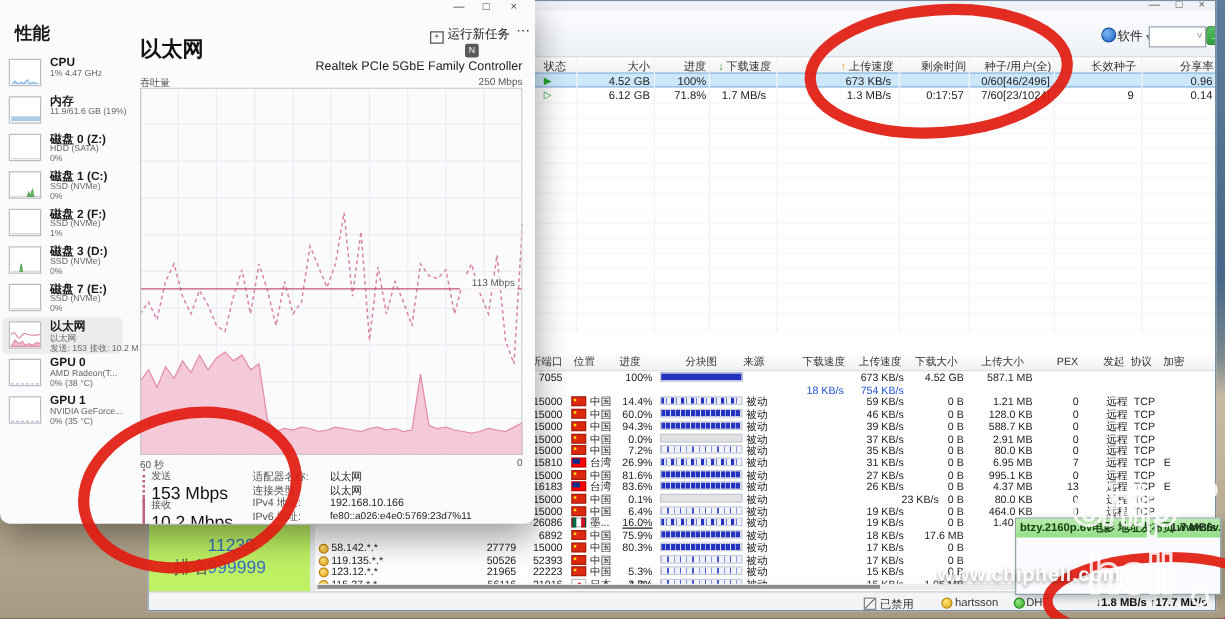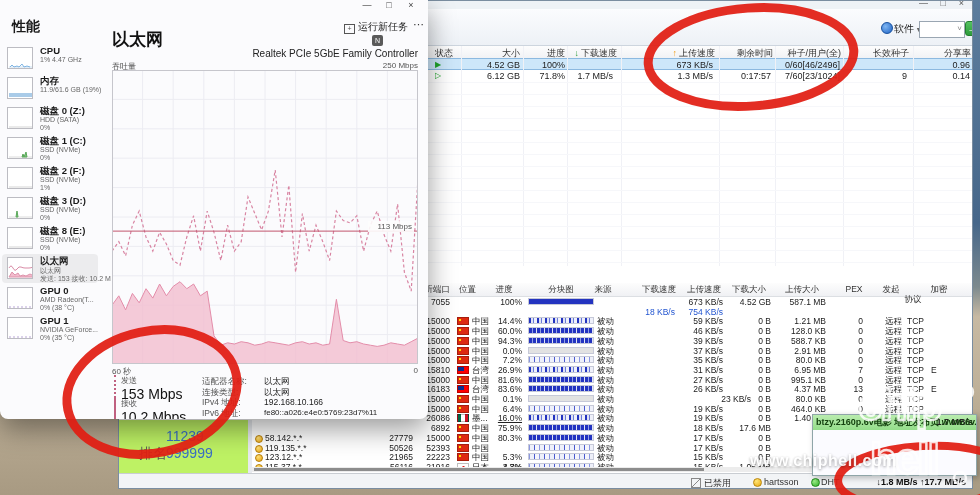--- a/index.html
+++ b/index.html
@@ -222,21 +222,21 @@
         <span class="hcell" style="top: 1px; left: 340px;">位置</span>
         <span class="hcell" style="top: 1px; left: 350px; width: 70px; text-align: center;">进度</span>
         <span class="hcell" style="top: 1px; left: 407px; width: 70px; text-align: center;">分块图</span>
         <span class="hcell" style="top: 1px; left: 449px; width: 70px; text-align: center;">来源</span>
         <span class="hcell" style="top: 1px; left: 505px; width: 70px; text-align: center;">下载速度</span>
         <span class="hcell" style="top: 1px; left: 550px; width: 70px; text-align: center;">上传速度</span>
         <span class="hcell" style="top: 1px; left: 595px; width: 70px; text-align: center;">下载大小</span>
         <span class="hcell" style="top: 1px; left: 648px; width: 70px; text-align: center;">上传大小</span>
         <span class="hcell" style="top: 1px; left: 700px; width: 70px; text-align: center;">PEX</span>
         <span class="hcell" style="top: 1px; left: 737px; width: 70px; text-align: center;">发起</span>
-        <span class="hcell" style="top: 11px; left: 759px; width: 70px; text-align: center;">协议</span>
+        <span class="hcell" style="top: 1px; left: 759px; width: 70px; text-align: center;">协议</span>
         <span class="hcell" style="top: 1px; left: 785px; width: 70px; text-align: center;">加密</span>
       </div>
     <div id="bc-peers">
         <div class="prow" style="top: 296px;">
           <span class="pcell" style="left: 249px; width: 45px;"></span>
           <span class="pcell" style="left: 297px; width: 34px;">7055</span>
           <span class="pcell" style="left: 363px; width: 40px;">100%</span>
           <span class="pieces full" style="left: 409px;"></span>
           <span class="pcell" style="left: 506px; width: 50px;"></span>
           <span class="pcell" style="left: 552px; width: 52px;">673 KB/s</span>
@@ -606,21 +606,21 @@
               <path d="M8,19 l1,-6 1,6 z" fill="#7fc47f" stroke="#5aa85a"></path>
             </svg></span>
           <span class="tm-it-title">磁盘 3 (D:)</span>
           <span class="tm-it-sub">SSD (NVMe)</span>
           <span class="tm-it-sub2">0%</span>
         </div>
         <div class="tm-item" style="top: 224px;">
           <span class="tm-thumb"><svg width="24" height="20">
               <path d="M1,19 h24" stroke="#d5d5d5" fill="none"></path>
             </svg></span>
-          <span class="tm-it-title">磁盘 8 (E:)</span>
+          <span class="tm-it-title">磁盘 7 (E:)</span>
           <span class="tm-it-sub">SSD (NVMe)</span>
           <span class="tm-it-sub2">0%</span>
         </div>
         <div class="tm-item sel" style="top: 254px;">
           <span class="tm-thumb"><svg width="24" height="20">
               <path d="M1,10 q2,-4 4,0 t4,1 t4,-2 t4,1 t4,0 t4,-1" stroke="#d98ba6" fill="none"></path>
               <path d="M1,19 l3,-5 3,3 3,-2 2,3 3,-1 3,1 4,-2 4,2 v1 h-25 z" fill="#f2bccd" stroke="#de93ab"></path>
             </svg></span>
           <span class="tm-it-title">以太网</span>
           <span class="tm-it-sub">以太网</span>

